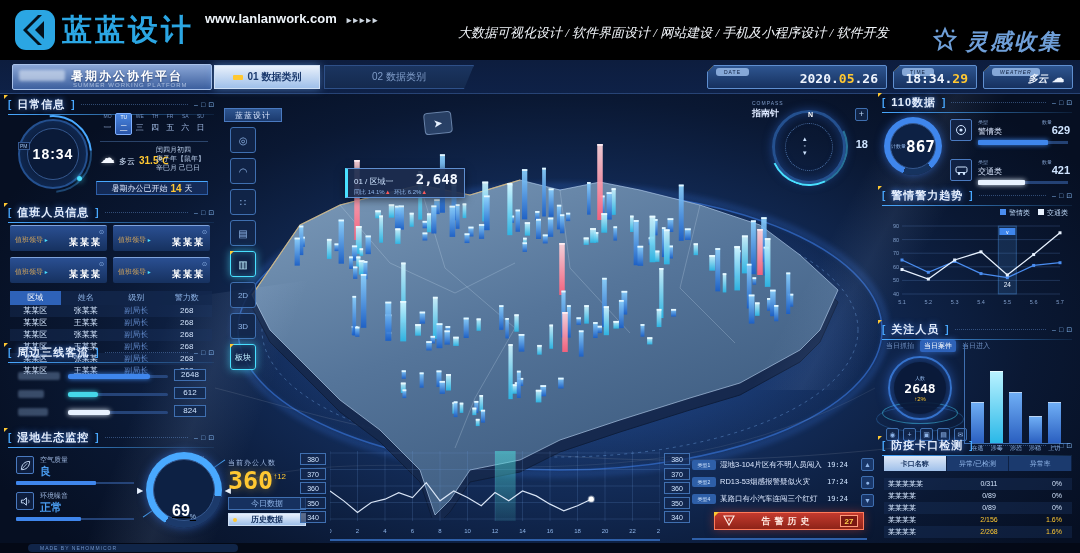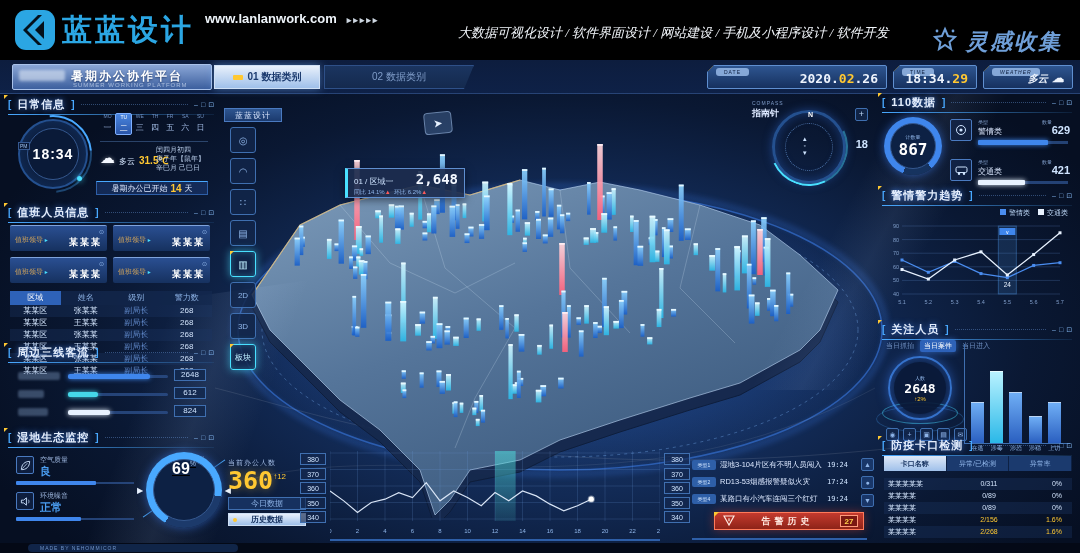--- a/index.html
+++ b/index.html
@@ -106,21 +106,21 @@
   
   .eco-ic { position:absolute; width:18px; height:18px; border:1px solid #4a7ac0; background:rgba(20,40,80,.6); border-radius:2px; display:flex; align-items:center; justify-content:center; }
   .eco-lbl { position:absolute; font-size:7px; color:#9fb8e0; }
   .eco-val { position:absolute; font-size:11px; font-weight:bold; color:#4a9df0; }
   .eco-unit { position:absolute; font-size:6px; color:#7f9cc8; text-align:right; }
   .eco-num { position:absolute; font-size:10px; font-weight:bold; color:#cfe4ff; text-align:right; }
   .eco-track { position:absolute; width:118px; height:2px; background:rgba(44,79,138,.8); }
   .eco-fill { height:4px; margin-top:-1px; background:#3f86ec; border-radius:1px; }
   .gauge { position:absolute; left:138px; top:22px; width:76px; height:76px; }
   .gauge .ring { position:absolute; inset:0; border-radius:50%; background:conic-gradient(from 210deg, #49a9ff 0deg 250deg, #1c3a6b 250deg 360deg); box-shadow:0 0 10px rgba(60,130,255,.5); }
-  .gauge .hole { position:absolute; inset:7px; border-radius:50%; background:#0d2144; border:1px solid #35588f; display:flex; align-items:flex-start; justify-content:center;text-decoration:underline; }
+  .gauge .hole { position:absolute; inset:7px; border-radius:50%; background:#0d2144; border:1px solid #35588f; display:flex; align-items:flex-end; justify-content:center;text-decoration:underline; }
   .gauge .v { font-size:16px; font-weight:bold; color:#fff; }
   .gauge .u { font-size:7px; color:#9fc0ea; }
   .gauge .tri-l { position:absolute; left:-9px; top:34px; color:#e8f2ff; font-size:8px; }
   .gauge .tri-r { position:absolute; right:-9px; top:34px; color:#e8f2ff; font-size:8px; }
   .gauge .needle { position:absolute; left:-12px; top:36px; width:100px; height:1px; background:linear-gradient(90deg,#49a9ff,transparent 30%,transparent 70%,#49a9ff); transform:rotate(-35deg); }
 
   .footer-strip { position:absolute; left:0; bottom:0; width:1080px; height:10px; background:rgba(4,9,22,.95); }
   .footer-note { position:absolute; left:28px; bottom:1px; width:210px; height:8px; background:rgba(18,40,78,.9); border-radius:4px; font-size:5px; color:#6f93c8; letter-spacing:1px; line-height:8px; padding-left:12px; }
 
   
@@ -151,21 +151,21 @@
   .compass .n { position:absolute; left:33px; top:-2px; font-size:7px; color:#fff; font-weight:bold; }
   .compass .cross { position:absolute; left:28px; top:22px; font-size:7px; color:#cfe4ff; line-height:7px; text-align:center; }
   .compass .plus { position:absolute; right:0; top:8px; width:13px; height:13px; border:1px solid #3f6fb0; background:rgba(18,38,74,.85); color:#bcd6f5; font-size:9px; text-align:center; line-height:11px; border-radius:2px; }
   .compass .cv { position:absolute; right:0; top:38px; font-size:11px; color:#cfe4ff; font-weight:bold; }
 
   
   .rrow-ic { width:22px; height:22px; border:1px solid #4a7ac0; background:rgba(20,40,80,.6); border-radius:2px; display:flex; align-items:center; justify-content:center; }
 
   .g110 { position:absolute; left:2px; top:22px; width:58px; height:58px; }
   .g110 .ring { position:absolute; inset:0; border-radius:50%; background:conic-gradient(from 200deg, #3f86ec 0deg 300deg, #16335f 300deg 360deg); box-shadow:0 0 10px rgba(60,130,255,.55); }
-  .g110 .hole { position:absolute; inset:6px; border-radius:50%; background:#0d2144; border:1px solid #35588f; display:flex; flex-direction:column; align-items:center; justify-content:center; }
+  .g110 .hole { position:absolute; inset:6px; border-radius:50%; background:#0d2144; border:1px solid #35588f; display:flex; flex-direction:row; align-items:center; justify-content:center; }
   .g110 .gl { font-size:5px; color:#8fb5e8; }
   .g110 .gv { font-size:16px; font-weight:bold; color:#fff; font-family:"DejaVu Sans Mono", monospace; }
   .r110 { position:absolute; left:68px; width:120px; height:34px; }
   .r110 .meta { position:absolute; left:28px; top:0; font-size:5px; color:#7f9cc8; }
   .r110 .tp { position:absolute; left:28px; top:7px; font-size:8px; color:#dce8ff; }
   .r110 .cl { position:absolute; right:18px; top:0; font-size:5px; color:#7f9cc8; }
   .r110 .cv { position:absolute; right:0; top:5px; font-size:11px; font-weight:bold; color:#cfe4ff; }
   .r110 .trk { position:absolute; left:28px; top:22px; width:90px; height:3px; background:rgba(44,79,138,.8); }
   .r110 .fl { height:5px; margin-top:-1px; border-radius:1px; }
 
@@ -670,21 +670,21 @@
       <div class="tab tab1">
           <span class="dash-ic"></span>
           <span>01 数据类别</span>
         </div>
       <div class="tab tab2">
           <span>02 数据类别</span>
         </div>
       <div class="dtplate dt-date">
           <i class="ytick"></i>
         <span class="lbl">DATE</span>
-        <span class="val"><span>2020.</span><span class="yl">02</span><span>.26</span></span>
+        <span class="val"><span>2020.</span><span class="yl">05</span><span>.26</span></span>
       </div>
       <div class="dtplate dt-time">
           <i class="ytick"></i>
         <span class="lbl">TIME</span>
         <span class="val"><span>18:34.</span><span class="yl">29</span></span>
       </div>
       <div class="dtplate dt-weather">
           <i class="ytick"></i>
         <span class="lbl">WEATHER</span>
         <span class="val"><span>多云</span><span class="cloud">☁</span></span>

